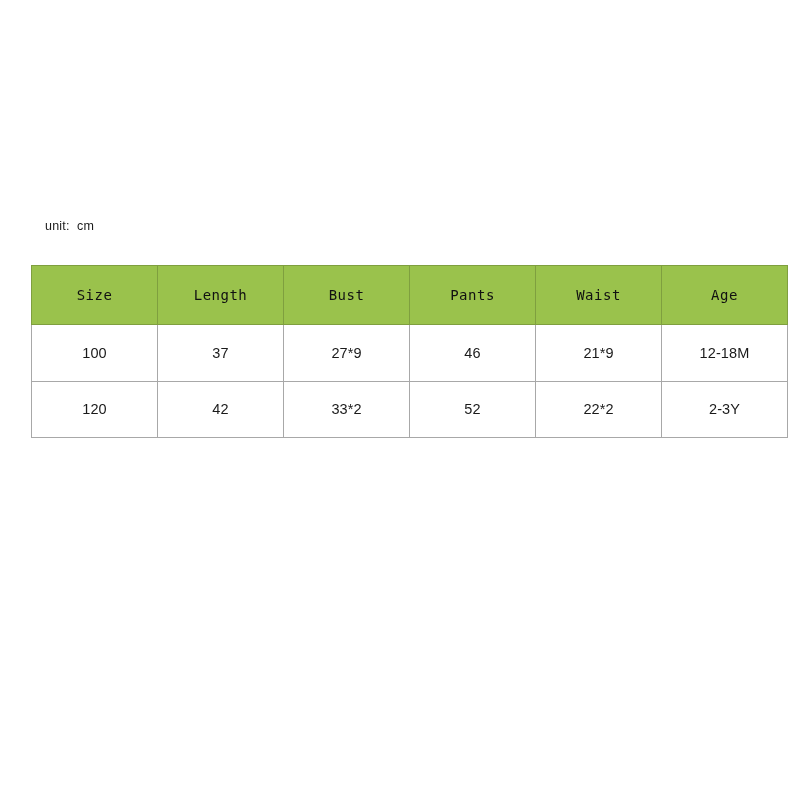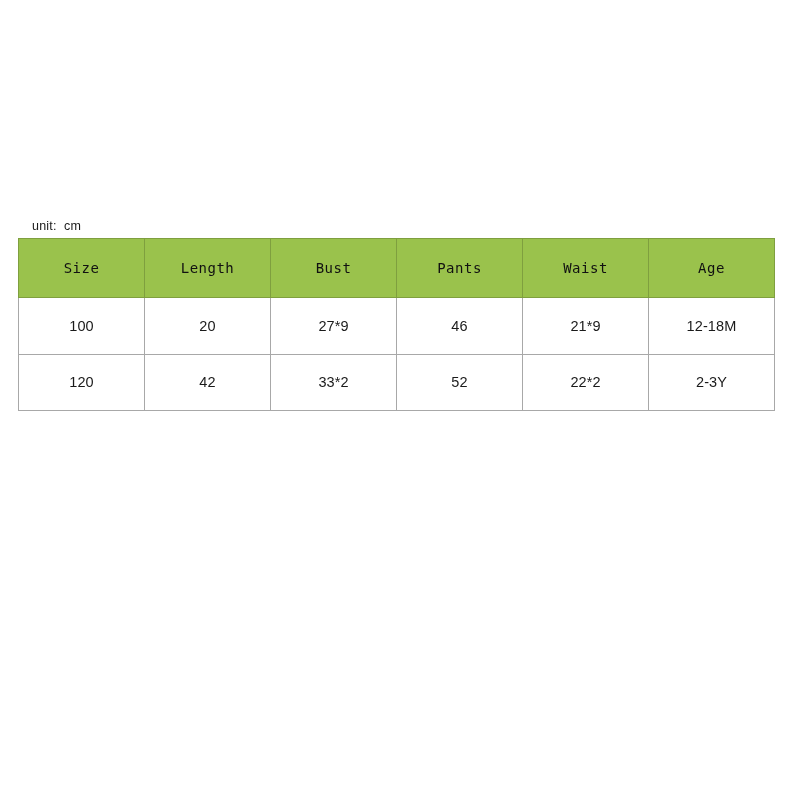--- a/index.html
+++ b/index.html
@@ -10,40 +10,41 @@
   body {
     width: 800px;
     height: 800px;
     position: relative;
     font-family: "Liberation Sans", sans-serif;
     -webkit-font-smoothing: antialiased;
   }
 
   #size-chart-panel {
     position: absolute;
-    left: 18px;
+    left: 31px;
     top: 215px;
     width: 756px;
   }
 
   #unit-label {
     font-family: "Liberation Sans", sans-serif;
     font-size: 12.5px;
     color: #1b1b1b;
     letter-spacing: 0.2px;
     padding: 4px 0 5px 14px;
     white-space: pre;
     line-height: 14px;
   }
 
   table.size-table {
     border-collapse: collapse;
     table-layout: fixed;
     width: 756px;
     border: 1px solid #9a9a9a;
+    margin-top: 27px;
   }
 
   table.size-table col {
     width: 126px;
   }
 
   table.size-table th {
     height: 56px;
     background: #9ac24c;
     border: 1px solid #7f9f3f;
@@ -90,21 +91,21 @@
         <th>Length</th>
         <th>Bust</th>
         <th>Pants</th>
         <th>Waist</th>
         <th>Age</th>
       </tr>
     </thead>
     <tbody>
       <tr>
         <td>100</td>
-        <td>20</td>
+        <td>37</td>
         <td>27*9</td>
         <td>46</td>
         <td>21*9</td>
         <td>12-18M</td>
       </tr>
       <tr>
         <td>120</td>
         <td>42</td>
         <td>33*2</td>
         <td>52</td>

